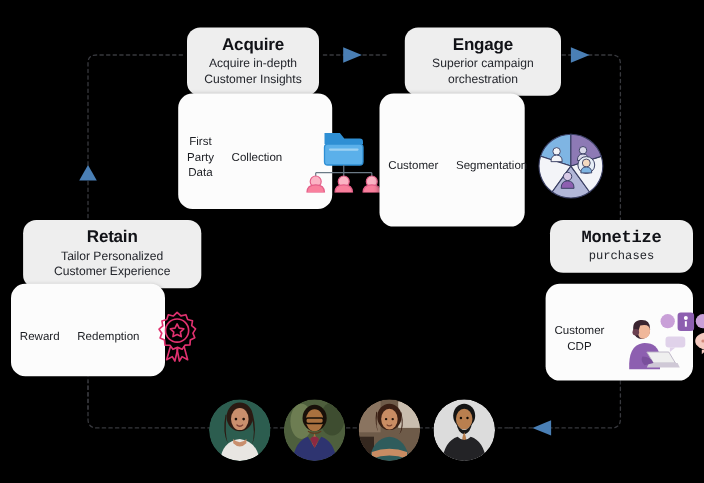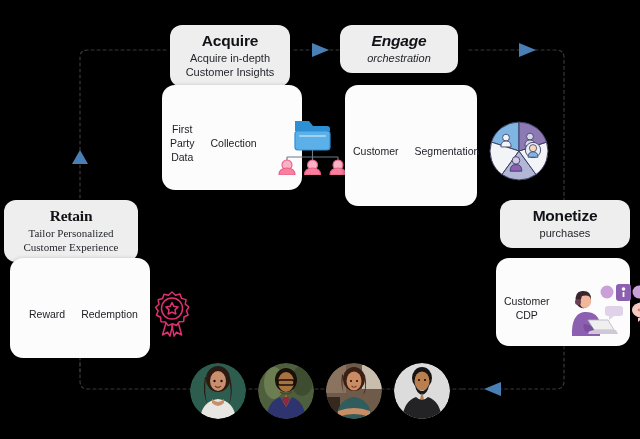--- a/index.html
+++ b/index.html
@@ -155,22 +155,23 @@
           <path d="M39.5,64 Q39.5,57 47.5,57 Q55.5,57 55.5,64 Z" fill="#f97f9c" stroke="#e4608a" stroke-width="1.1"></path>
         </g>
         <g>
           <circle cx="73" cy="54" r="5" fill="#fbb3c4" stroke="#e4608a" stroke-width="1.1"></circle>
           <path d="M65,64 Q65,57 73,57 Q81,57 81,64 Z" fill="#f97f9c" stroke="#e4608a" stroke-width="1.1"></path>
         </g>
       </svg>
     </div>
   </div>
 
-  <div class="label-card" style="left:340px; top:25px; width:118px;font-style:italic;">
+  <div class="label-card" style="left:368px; top:25px; width:142px;">
     <div class="title">Engage</div>
+    <div class="subtitle">Superior campaign</div>
     <div class="subtitle">orchestration</div>
   </div>
 
   <div class="content-card" style="left:345px; top:85px; width:132px; height:121px;">
     <div class="card-title">Customer</div>
     <div class="card-title">Segmentation</div>
     <div class="art">
       <svg width="64" height="62" viewBox="0 0 64 62">
         <g transform="translate(32,31)">
           <path d="M0,0 L0,-29 A29,29 0 0,0 -27.6,-8.9 Z" fill="#7fb5e3" stroke="#3a3f63" stroke-width="1"></path>
@@ -194,21 +195,21 @@
           <g transform="translate(14,8) scale(0.9)">
             <circle cx="0" cy="-10" r="8.5" fill="#e7eef7" stroke="#3a3f63" stroke-width="1"></circle>
             <circle cx="0" cy="-12" r="4" fill="#f5d9c0" stroke="#3a3f63" stroke-width="0.9"></circle>
             <path d="M-5.5,-2 Q-5.5,-8 0,-8 Q5.5,-8 5.5,-2 Z" fill="#7fb5e3" stroke="#3a3f63" stroke-width="0.9"></path>
           </g>
         </g>
       </svg>
     </div>
   </div>
 
-  <div class="label-card" style="left:500px; top:200px; width:130px;">
+  <div class="label-card" style="left:500px; top:200px; width:130px;font-family:Liberation Mono, monospace;">
     <div class="title">Monetize</div>
     <div class="subtitle">purchases</div>
   </div>
 
   <div class="content-card" style="left:496px; top:258px; width:134px; height:88px;">
     <div class="card-title">Customer CDP</div>
     <div class="art">
       <svg width="112" height="56" viewBox="0 0 112 56">
 
         <circle cx="49" cy="12" r="6.5" fill="#c9a0d8"></circle>
@@ -228,27 +229,27 @@
         <path d="M24,16 Q33,14 33,21 Q33,27 27,28 Q22,28 22,22 Z" fill="#f0b79a"></path>
         <circle cx="20" cy="22" r="3" fill="#6b4050"></circle>
         <path d="M14,56 Q13,34 26,32 Q40,31 42,44 L42,56 Z" fill="#8d5fb0"></path>
         <path d="M30,40 L50,40 L56,50 L36,50 Z" fill="#efefef" stroke="#b9b2c4" stroke-width="0.8"></path>
         <path d="M32,50 L58,50 L60,54 L30,54 Z" fill="#cfc8d6"></path>
         <path d="M26,44 Q34,44 36,50 L28,52 Q24,48 26,44 Z" fill="#7a4f9c"></path>
       </svg>
     </div>
   </div>
 
-  <div class="label-card" style="left:4px; top:200px; width:134px;font-family:Liberation Serif, serif;">
+  <div class="label-card" style="left:21px; top:200px; width:162px;">
     <div class="title">Retain</div>
     <div class="subtitle">Tailor Personalized</div>
     <div class="subtitle">Customer Experience</div>
   </div>
 
-  <div class="content-card" style="left:10px; top:258px; width:140px; height:100px;padding-left:11px;">
+  <div class="content-card" style="left:10px; top:258px; width:140px; height:84px;">
     <div class="card-title">Reward</div>
     <div class="card-title">Redemption</div>
     <div class="art">
       <svg width="52" height="48" viewBox="0 0 52 48">
         <g fill="none" stroke="#e0316f" stroke-width="1.5" stroke-linejoin="round" stroke-linecap="round">
           <path d="M26,2 L29.5,5.2 L34,4.1 L35.6,8.4 L40,9.6 L39.3,14.1 L42.8,17 L40.4,20.8 L42.1,25 L38,27 L37.7,31.5 L33.2,31.8 L30.6,35.5 L26.4,33.8 L22.2,35.6 L19.5,31.9 L15,31.7 L14.6,27.2 L10.5,25.3 L12.1,21 L9.6,17.3 L13,14.3 L12.2,9.8 L16.6,8.5 L18,4.2 L22.5,5.3 Z"></path>
           <circle cx="26" cy="18.5" r="10.5"></circle>
           <path d="M26,12.5 L27.9,16.3 L32.1,16.9 L29,19.9 L29.8,24 L26,22.1 L22.2,24 L23,19.9 L19.9,16.9 L24.1,16.3 Z"></path>
           <path d="M19.8,33.5 L16.5,45 L21.6,42.2 L24,46.2 L26.6,35.2"></path>
           <path d="M32.4,33.3 L35.6,45 L30.5,42.2 L28.1,46.2 L25.9,35.3"></path>

